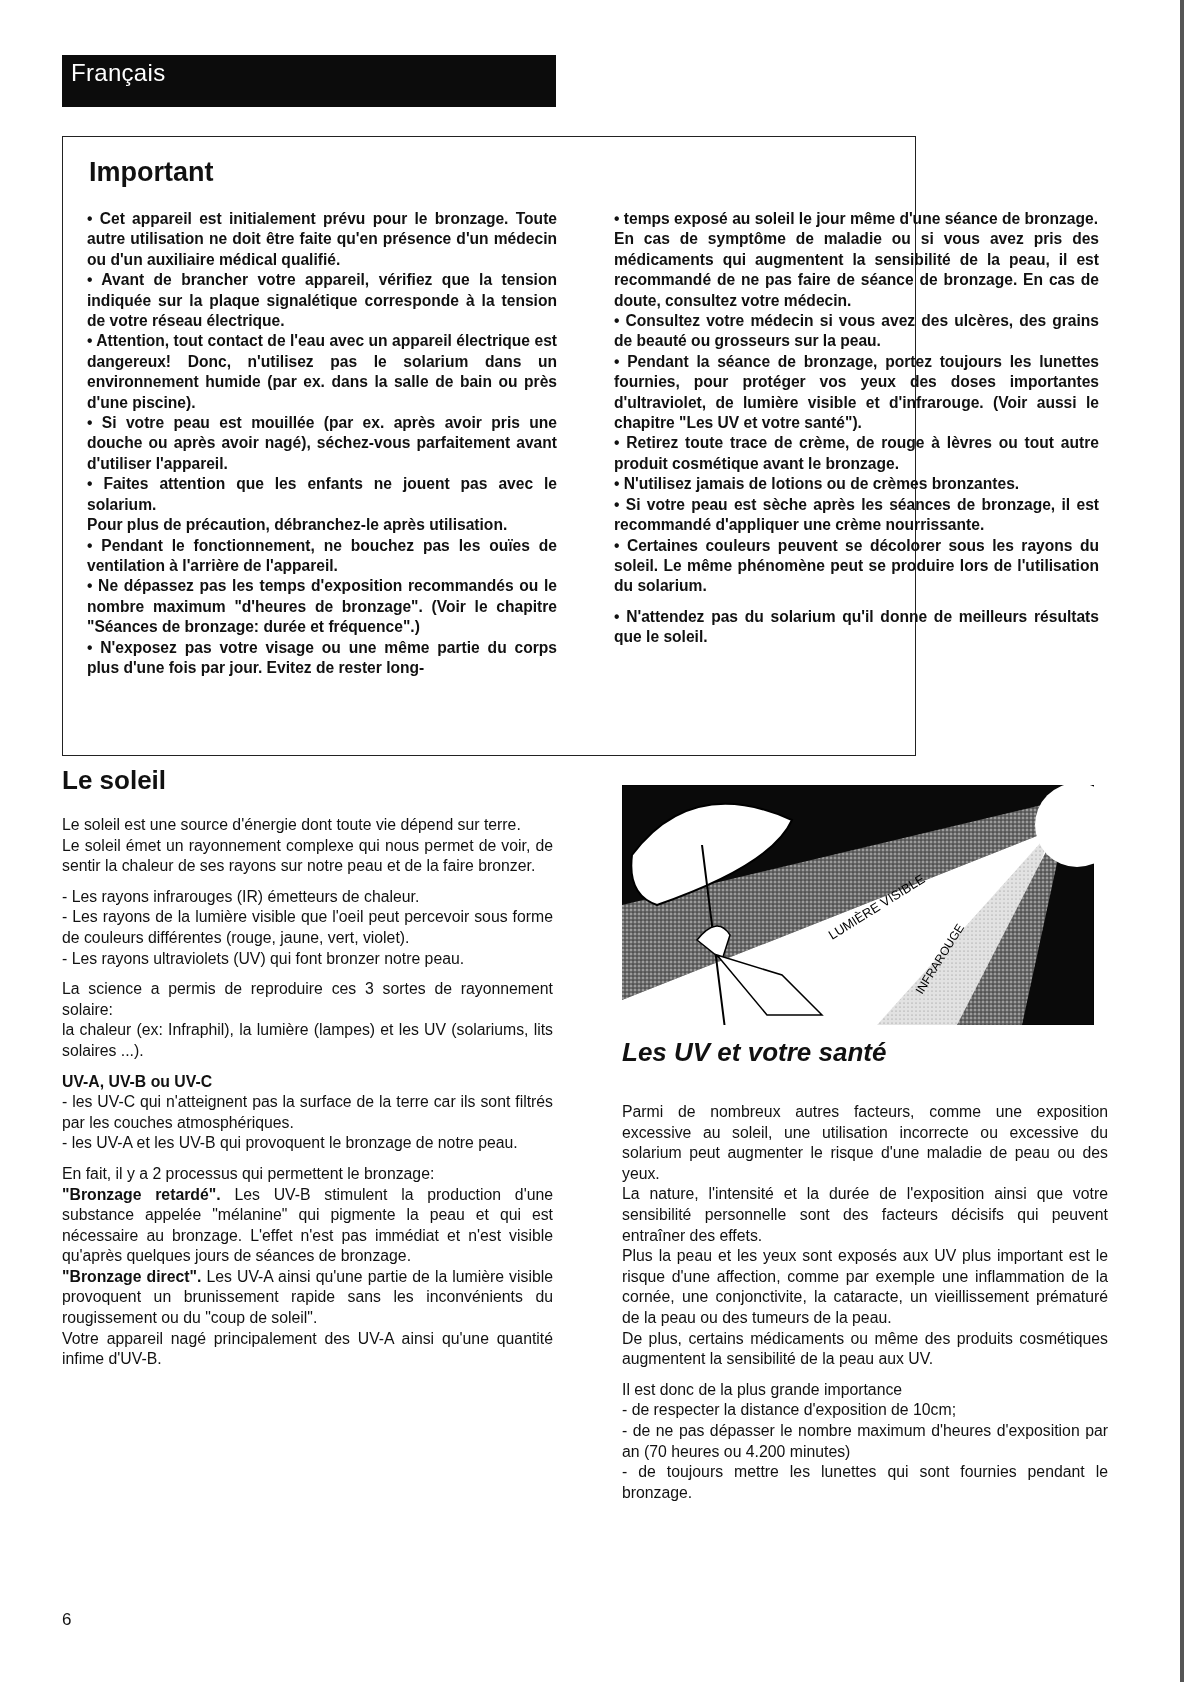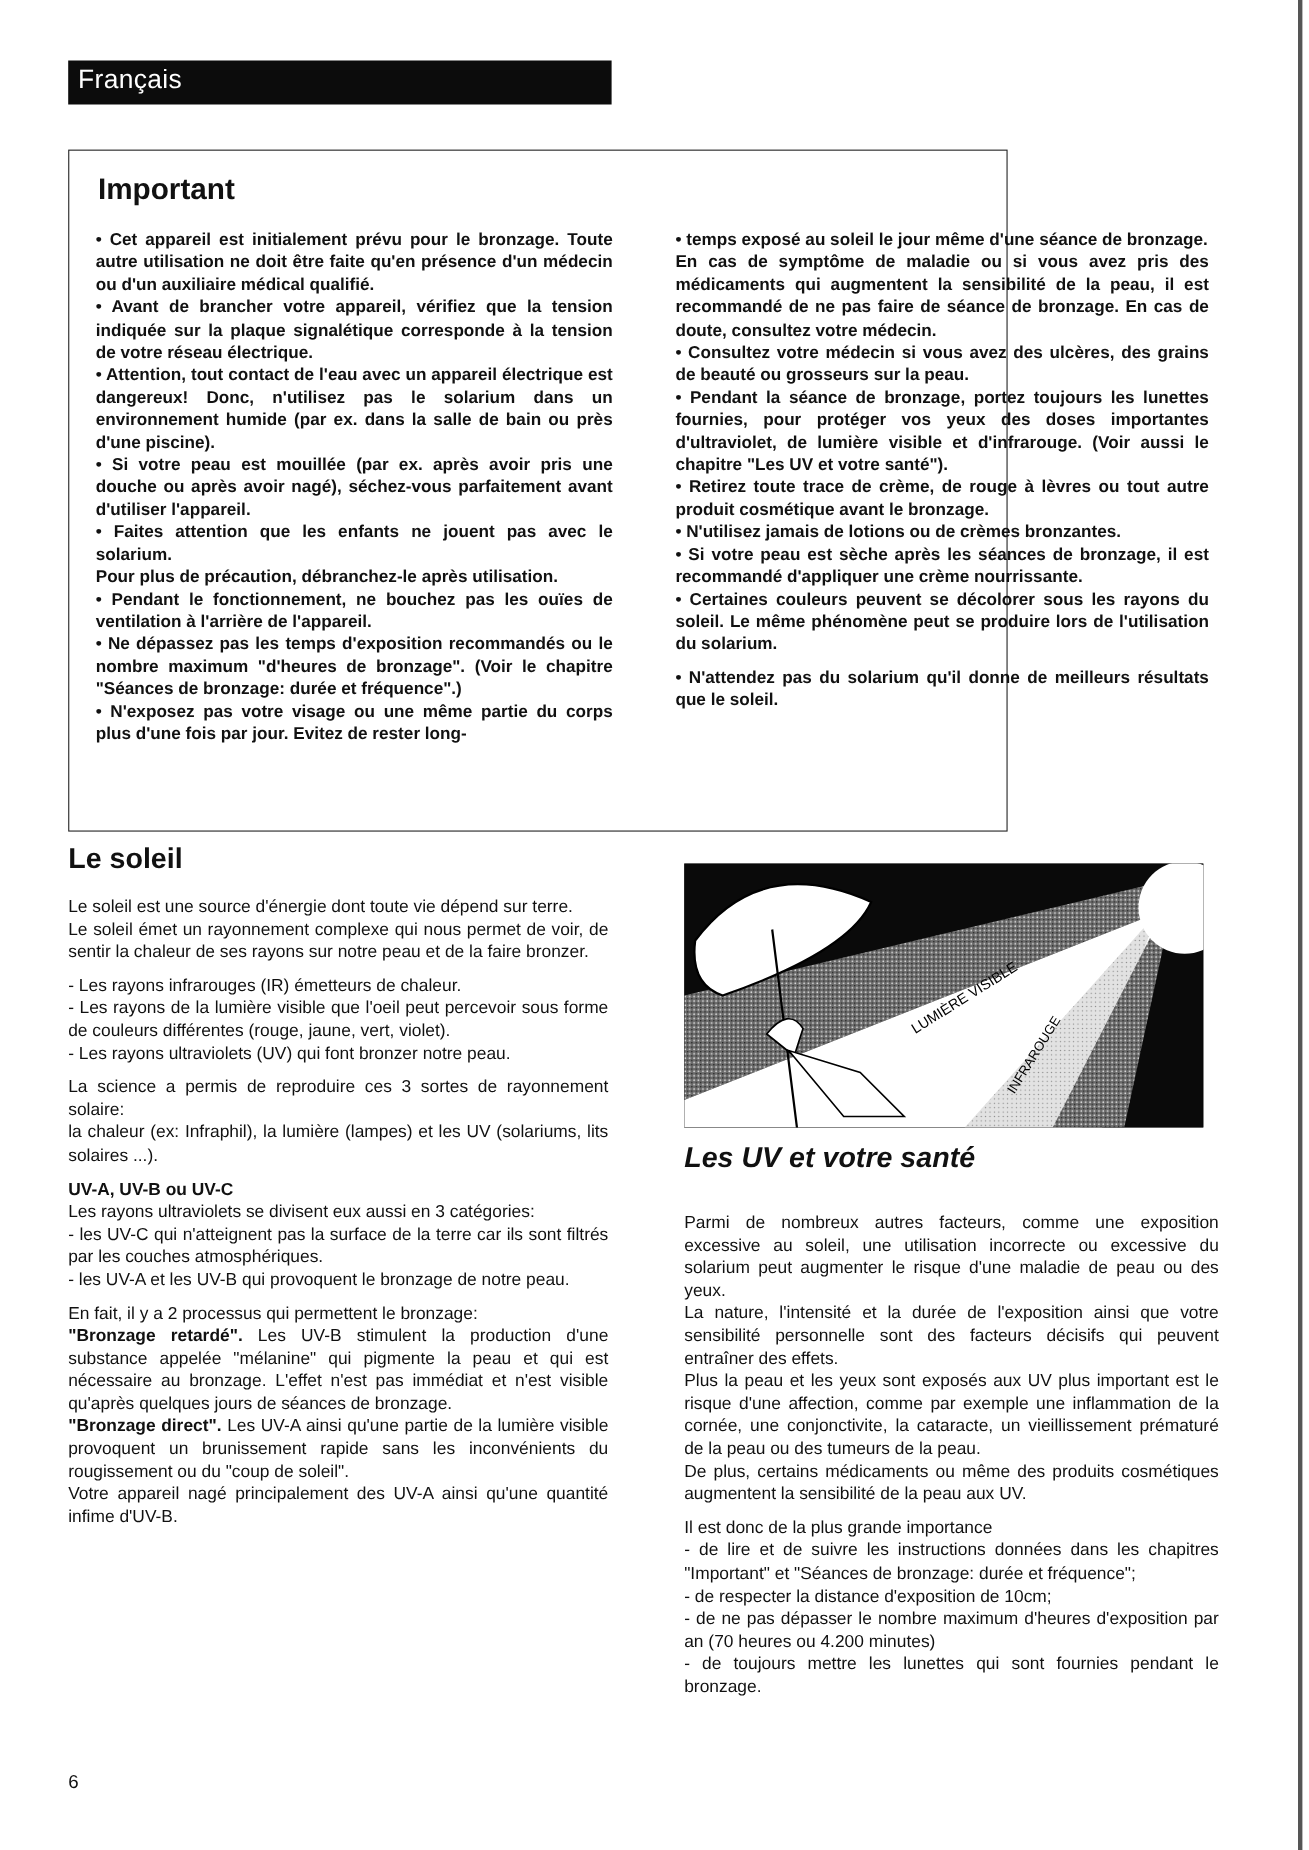--- a/index.html
+++ b/index.html
@@ -1,18 +1,18 @@
 <!DOCTYPE html>
 <html><head>
 <meta charset="utf-8">
 <style>
   html,body{margin:0;padding:0;background:#fff;}
   body{width:1190px;height:1682px;position:relative;overflow:hidden;font-family:"Liberation Sans",sans-serif;color:#111;}
   .page-edge{position:absolute;right:6px;top:0;width:4px;height:1682px;background:#555;}
-  .lang-bar{position:absolute;left:62px;top:55px;width:494px;height:40px;background:#0c0c0c;}
+  .lang-bar{position:absolute;left:62px;top:55px;width:494px;height:52px;background:#0c0c0c;}
   .lang-bar span{position:absolute;left:9px;top:4px;color:#fff;font-size:24px;font-weight:normal;letter-spacing:0.3px;}
   .important-box{position:absolute;left:62px;top:136px;width:854px;height:620px;border:1.5px solid #222;box-sizing:border-box;}
   .important-box h2{position:absolute;left:26px;top:20px;margin:0;font-size:27px;font-weight:bold;}
   .imp-col{position:absolute;top:72px;width:470px;font-size:15.6px;font-weight:bold;line-height:20.4px;text-align:justify;}
   .imp-col.left{left:24px;}
   .imp-col.right{left:551px;width:485px;}
   .imp-col p{margin:0;}
   .imp-col p.gap{margin-top:10px;}
   h2.section{position:absolute;margin:0;font-size:26px;font-weight:bold;}
   .body-col{position:absolute;font-size:15.8px;line-height:20.6px;text-align:justify;}
@@ -61,21 +61,20 @@
 
 <div class="body-col" style="left:62px;top:815px;width:491px;">
   <p>Le soleil est une source d'énergie dont toute vie dépend sur terre.</p>
   <p>Le soleil émet un rayonnement complexe qui nous permet de voir, de sentir la chaleur de ses rayons sur notre peau et de la faire bronzer.</p>
   <p class="gap">- Les rayons infrarouges (IR) émetteurs de chaleur.</p>
   <p>- Les rayons de la lumière visible que l'oeil peut percevoir sous forme de couleurs différentes (rouge, jaune, vert, violet).</p>
   <p>- Les rayons ultraviolets (UV) qui font bronzer notre peau.</p>
   <p class="gap">La science a permis de reproduire ces 3 sortes de rayonnement solaire:</p>
   <p>la chaleur (ex: Infraphil), la lumière (lampes) et les UV (solariums, lits solaires ...).</p>
   <p class="gap" style="font-weight:bold;">UV-A, UV-B ou UV-C</p>
-  <p>Les rayons ultraviolets se divisent eux aussi en 3 catégories:</p>
   <p>- les UV-C qui n'atteignent pas la surface de la terre car ils sont filtrés par les couches atmosphériques.</p>
   <p>- les UV-A et les UV-B qui provoquent le bronzage de notre peau.</p>
   <p class="gap">En fait, il y a 2 processus qui permettent le bronzage:</p>
   <p><b>"Bronzage retardé".</b><span> Les UV-B stimulent la production d'une substance appelée "mélanine" qui pigmente la peau et qui est nécessaire au bronzage. L'effet n'est pas immédiat et n'est visible qu'après quelques jours de séances de bronzage.</span></p>
   <p><b>"Bronzage direct".</b><span> Les UV-A ainsi qu'une partie de la lumière visible provoquent un brunissement rapide sans les inconvénients du rougissement ou du "coup de soleil".</span></p>
   <p>Votre appareil nagé principalement des UV-A ainsi qu'une quantité infime d'UV-B.</p>
 </div>
 
 <svg class="illus" viewBox="0 0 472 240">
   <defs>
@@ -104,19 +103,18 @@
 </svg>
 
 <h2 class="section" style="left:622px;top:1037px;font-style:italic;">Les UV et votre santé</h2>
 
 <div class="body-col" style="left:622px;top:1102px;width:486px;">
   <p>Parmi de nombreux autres facteurs, comme une exposition excessive au soleil, une utilisation incorrecte ou excessive du solarium peut augmenter le risque d'une maladie de peau ou des yeux.</p>
   <p>La nature, l'intensité et la durée de l'exposition ainsi que votre sensibilité personnelle sont des facteurs décisifs qui peuvent entraîner des effets.</p>
   <p>Plus la peau et les yeux sont exposés aux UV plus important est le risque d'une affection, comme par exemple une inflammation de la cornée, une conjonctivite, la cataracte, un vieillissement prématuré de la peau ou des tumeurs de la peau.</p>
   <p>De plus, certains médicaments ou même des produits cosmétiques augmentent la sensibilité de la peau aux UV.</p>
   <p class="gap">Il est donc de la plus grande importance</p>
-  <p>- de lire et de suivre les instructions données dans les chapitres "Important" et "Séances de bronzage: durée et fréquence";</p>
   <p>- de respecter la distance d'exposition de 10cm;</p>
   <p>- de ne pas dépasser le nombre maximum d'heures d'exposition par an (70 heures ou 4.200 minutes)</p>
   <p>- de toujours mettre les lunettes qui sont fournies pendant le bronzage.</p>
 </div>
 
 <div class="page-num">6</div>
 
 </body></html>

